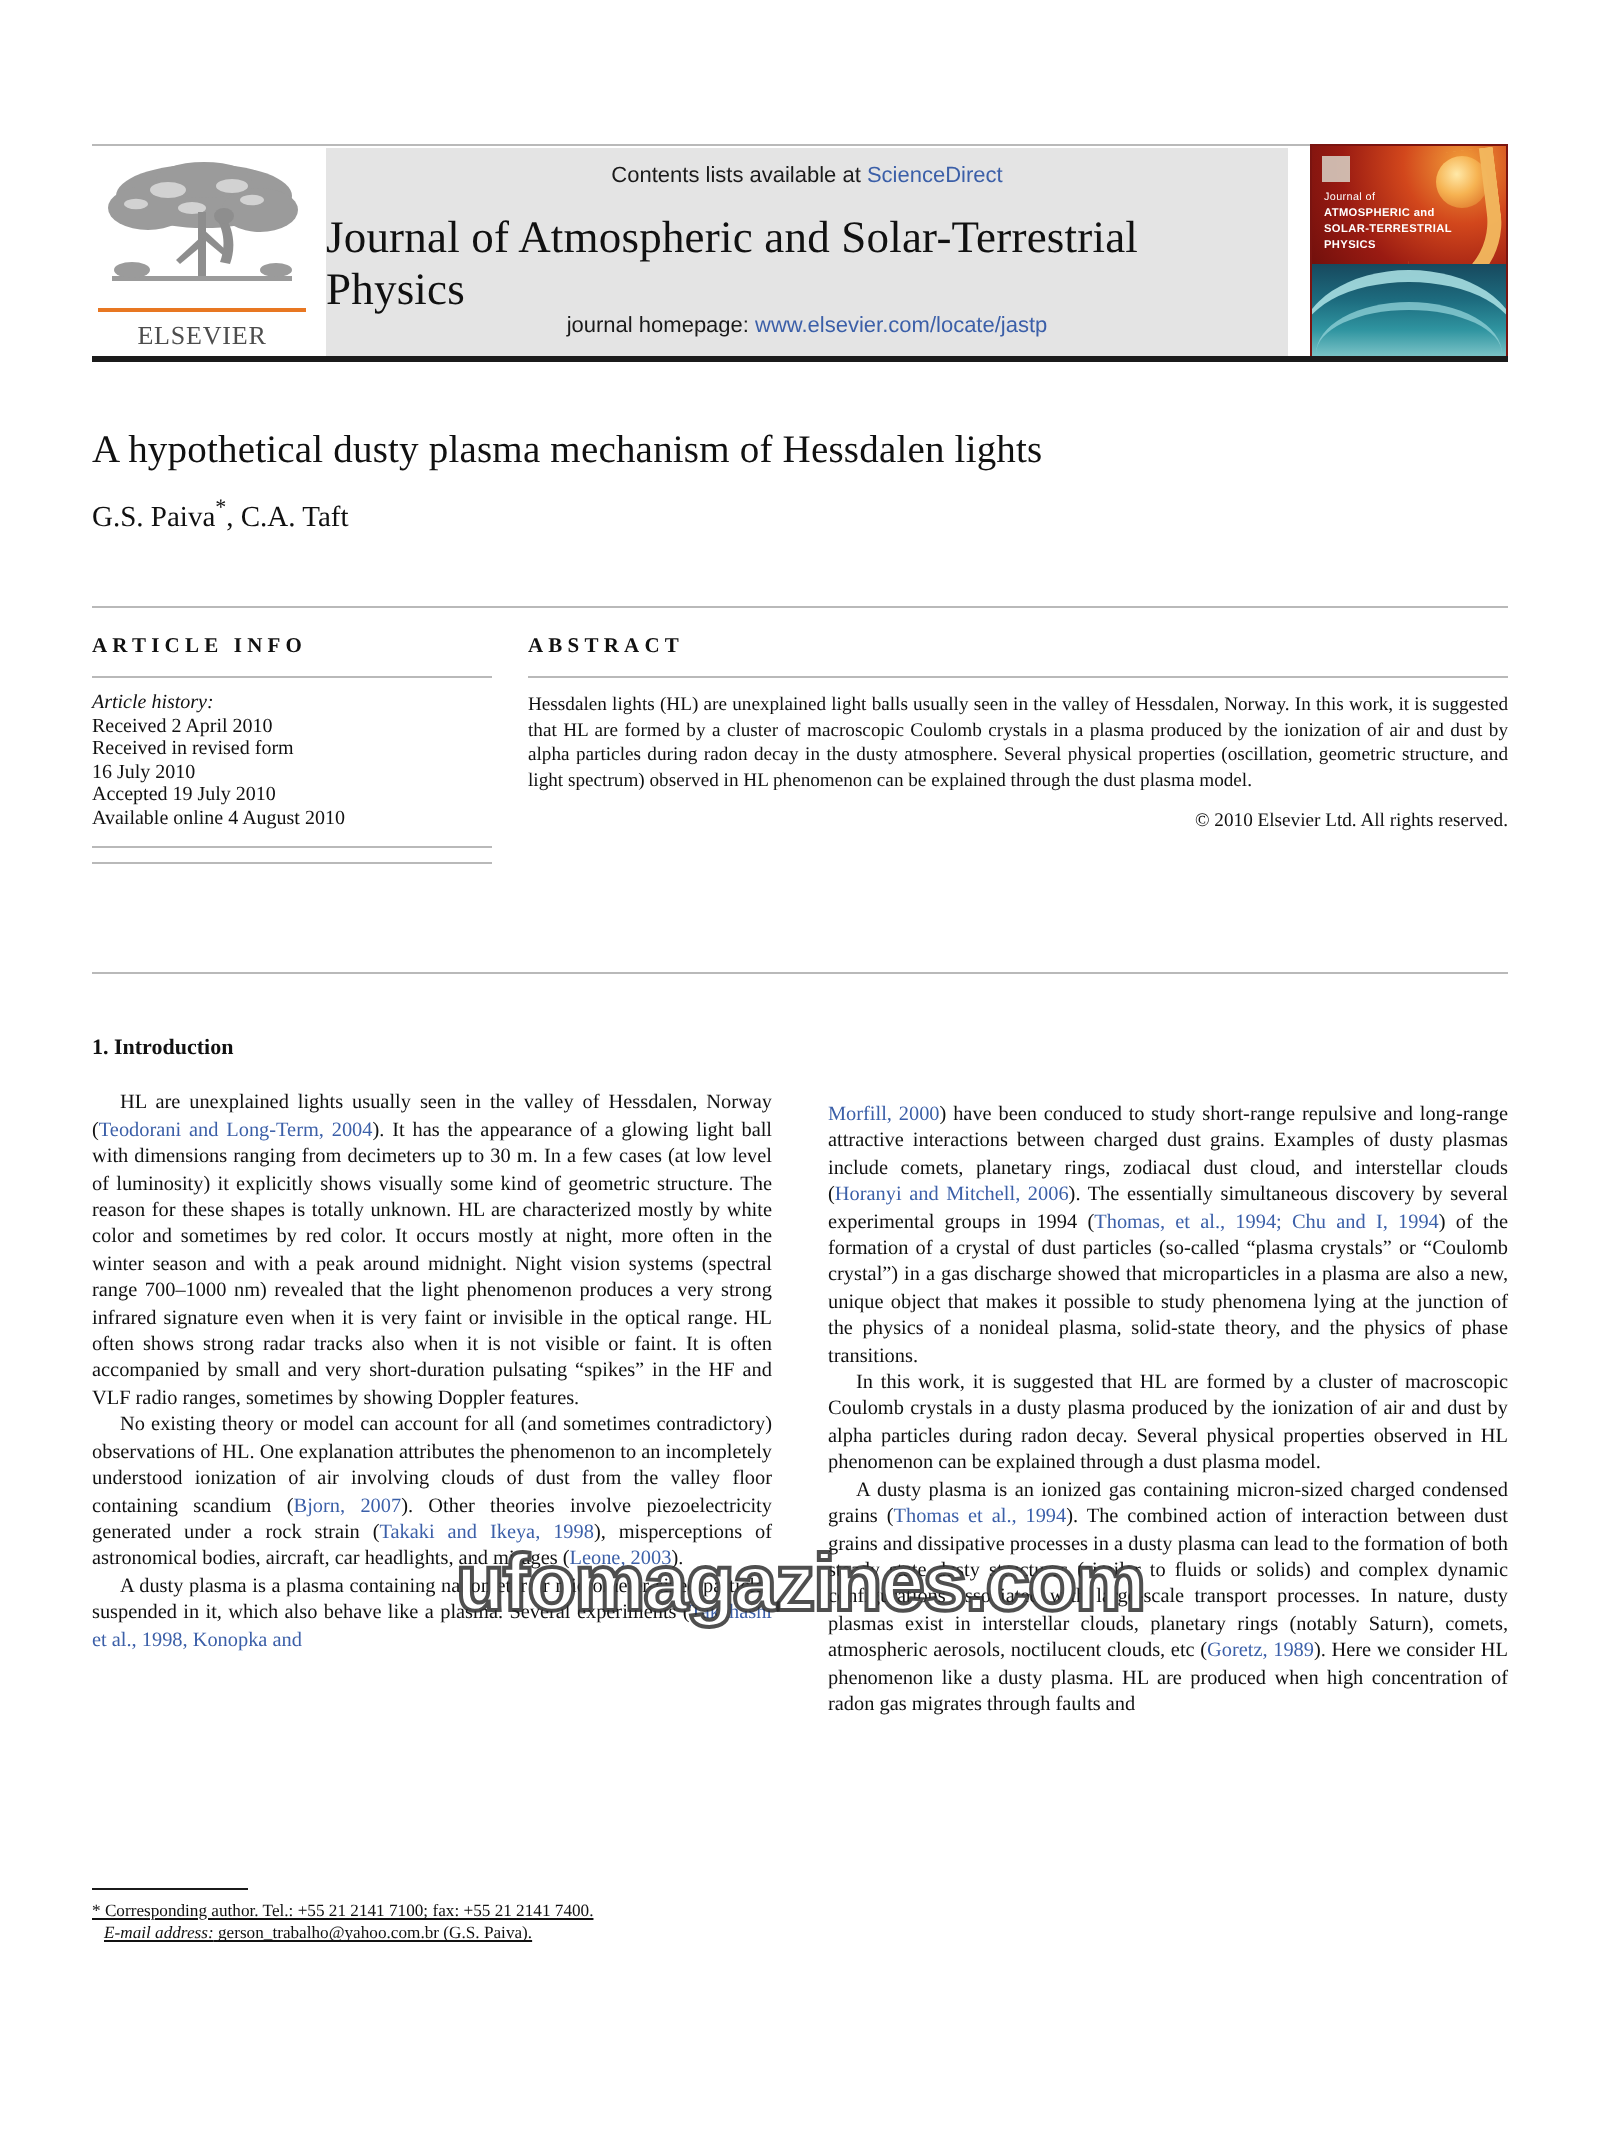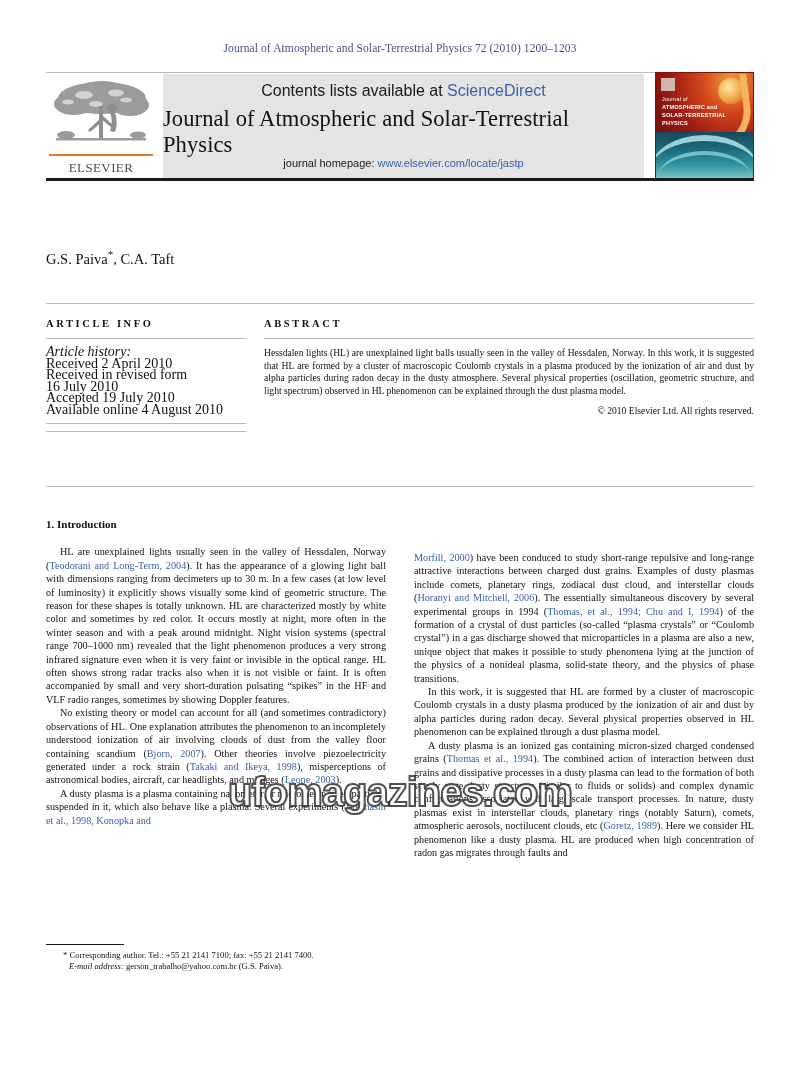--- a/index.html
+++ b/index.html
@@ -92,21 +92,21 @@
     height: 104px;
     background: #e4e4e4;
   }
   .contents-line {
     position: absolute;
     top: 8px;
     left: 0;
     width: 481px;
     text-align: center;
     font-family: "Liberation Sans", sans-serif;
-    font-size: 16px;
+    font-size: 11px;
     color: #1a1a1a;
   }
   .contents-line .sd-link {
     color: #3b5fa8;
   }
   .journal-name {
     position: absolute;
     top: 32px;
     left: 0;
     width: 481px;
@@ -296,21 +296,21 @@
     letter-spacing: 2.6px;
     color: #111;
   }
   .thin-rule {
     margin-top: 9px;
     height: 1px;
     background: #b9b9b9;
   }
   .info-group {
     margin-top: 7px;
-    font-size: 14px;
+    font-size: 10px;
     line-height: 11.6px;
     color: #111;
   }
   .info-group .it {
     font-style: italic;
   }
   .info-rule-mid {
     margin-top: 7px;
     height: 1px;
     background: #b9b9b9;
@@ -361,25 +361,26 @@
     position: absolute;
     top: 944px;
     left: 46px;
     width: 78px;
     height: 1px;
     background: #1b1b1b;
   }
   .footnote {
     position: absolute;
     top: 950px;
-    left: 63px;
+    left: 46px;
     width: 340px;
     font-size: 8.6px;
     line-height: 11.4px;
     color: #111;
+    text-decoration: underline;
   }
   .footnote .it { font-style: italic; }
   .imprint {
     position: absolute;
     top: 993px;
     left: 46px;
     width: 400px;
     font-size: 9px;
     line-height: 12px;
     color: #111;
@@ -403,21 +404,20 @@
   }
   .watermark .wm-inner {
     color: #ffffff;
   }
 </style>
 </head>
 <body>
 
 <div class="page">
 
-  <div class="running-head">Journal of Atmospheric and Solar-Terrestrial Physics 72 (2010) 1200–1203</div>
 
   <div class="masthead">
     <div class="masthead-rule-top"></div>
 
     <div class="elsevier-block">
       <svg class="elsevier-tree" viewBox="0 0 102 72">
         <g fill="#9b9b9b">
           <ellipse cx="52" cy="20" rx="44" ry="16"></ellipse>
           <ellipse cx="24" cy="26" rx="20" ry="11"></ellipse>
           <ellipse cx="80" cy="27" rx="19" ry="11"></ellipse>
@@ -472,20 +472,21 @@
         <span class="ct-small">Journal of</span><br>
         <span>ATMOSPHERIC and</span><br>
         <span>SOLAR-TERRESTRIAL</span><br>
         <span>PHYSICS</span>
       </div>
     </div>
 
     <div class="masthead-rule-bottom"></div>
   </div>
 
+  <div class="title">A hypothetical dusty plasma mechanism of Hessdalen lights</div>
   <div class="authors">
     <span>G.S. Paiva</span><span class="star">*</span><span>, C.A. Taft</span>
   </div>
 
   <div class="info-rule-top"></div>
 
   <div class="info-col">
     <div class="sec-head">ARTICLE INFO</div>
     <div class="thin-rule"></div>
     <div class="info-group">

